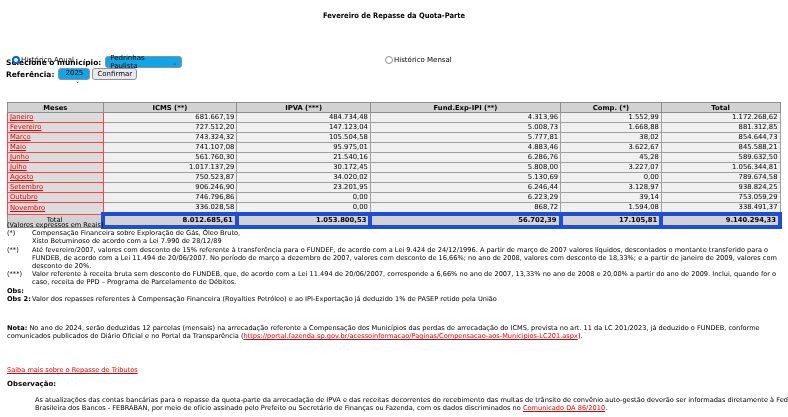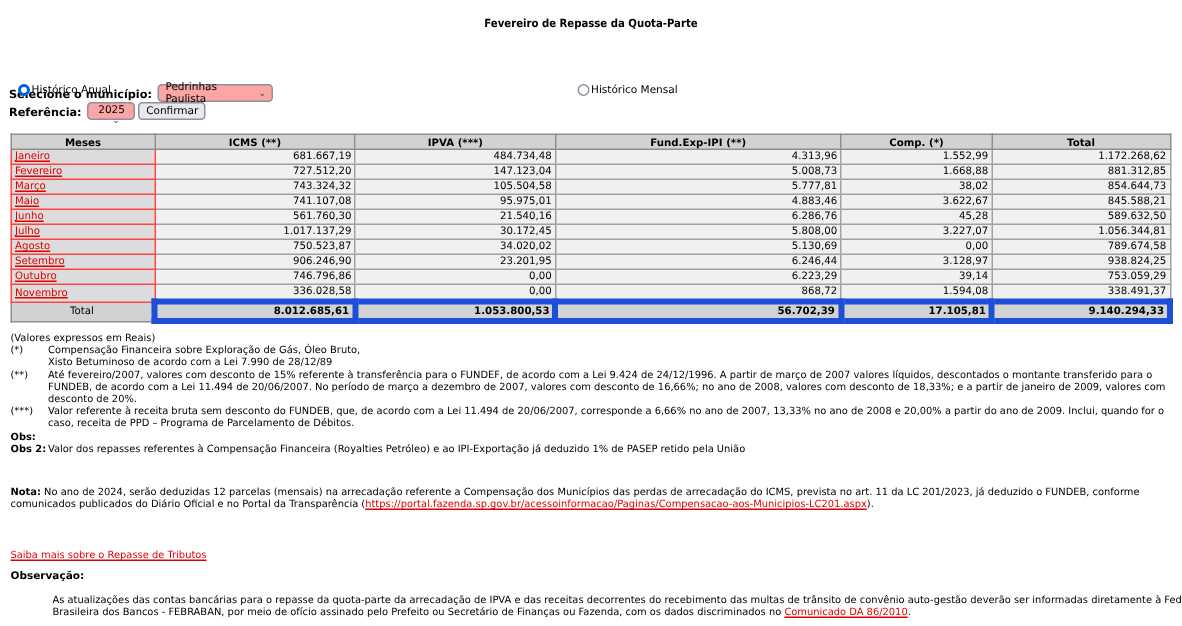--- a/index.html
+++ b/index.html
@@ -8,41 +8,41 @@
     font-family: "DejaVu Sans", sans-serif; font-size: 7px; color: #000;
   }
   .title {
     position: absolute; top: 11px; left: 0; width: 788px; text-align: center;
     font-weight: bold; font-size: 7.5px; font-family: "DejaVu Sans Condensed", "DejaVu Sans", sans-serif;
   }
   .row-mun { position: absolute; top: 56px; left: 6px; display: flex; align-items: center; }
   .lbl { font-weight: bold; font-size: 7.5px; margin-right: 4px; }
   .select {
     display: inline-flex; align-items: center; justify-content: space-between;
-    border: 1px solid #8f8f9d; border-radius: 3px; background: #fca5a5;
+    border: 1px solid #8f8f9d; border-radius: 3px; background: #0ea5e9;
     height: 12px; padding: 0 4px; font-size: 7px; box-sizing: border-box;
   }
   .select .chev { font-size: 6px; color: #444; margin-left: 6px; }
   .sel-mun { width: 77px; }
   .radio-row { position: absolute; top: 56px; left: 12px; width: 776px; height: 11px; }
   .radio { position: absolute; display: flex; align-items: flex-start; font-size: 7px; }
   .radio .dot {
     width: 8px; height: 8px; border-radius: 50%; box-sizing: border-box;
     border: 1px solid #8f8f9d; background: #fff; margin-right: 1px; position: relative;
   }
   .radio .dot.on { border: 2.5px solid #0060df; }
   .row-ref { position: absolute; top: 68px; left: 6px; display: flex; align-items: center; }
   .sel-ref { width: 32px; margin-right: 2px; flex-direction: column; }
   .btn {
     border: 1px solid #8f8f9d; border-radius: 3px; background: #e9e9ed;
     height: 12px; padding: 0 4px; font-size: 7px; box-sizing: border-box;
     display: inline-flex; align-items: center;
   }
   table.data {
-    position: absolute; top: 89px; left: 7px; width: 775px;
+    position: absolute; top: 102px; left: 7px; width: 775px;
     border-collapse: collapse; font-size: 6.8px;
   }
   table.data th {
     background: #d2d2d2; border: 1px solid #8e8e8e; height: 9px;
     font-weight: bold; padding: 0 2px; font-size: 6.8px;
   }
   table.data td {
     background: #f0f0f0; border: 1px solid #a0a0a0; height: 9px;
     padding: 0 2px; text-align: right; line-height: 9px;
   }

